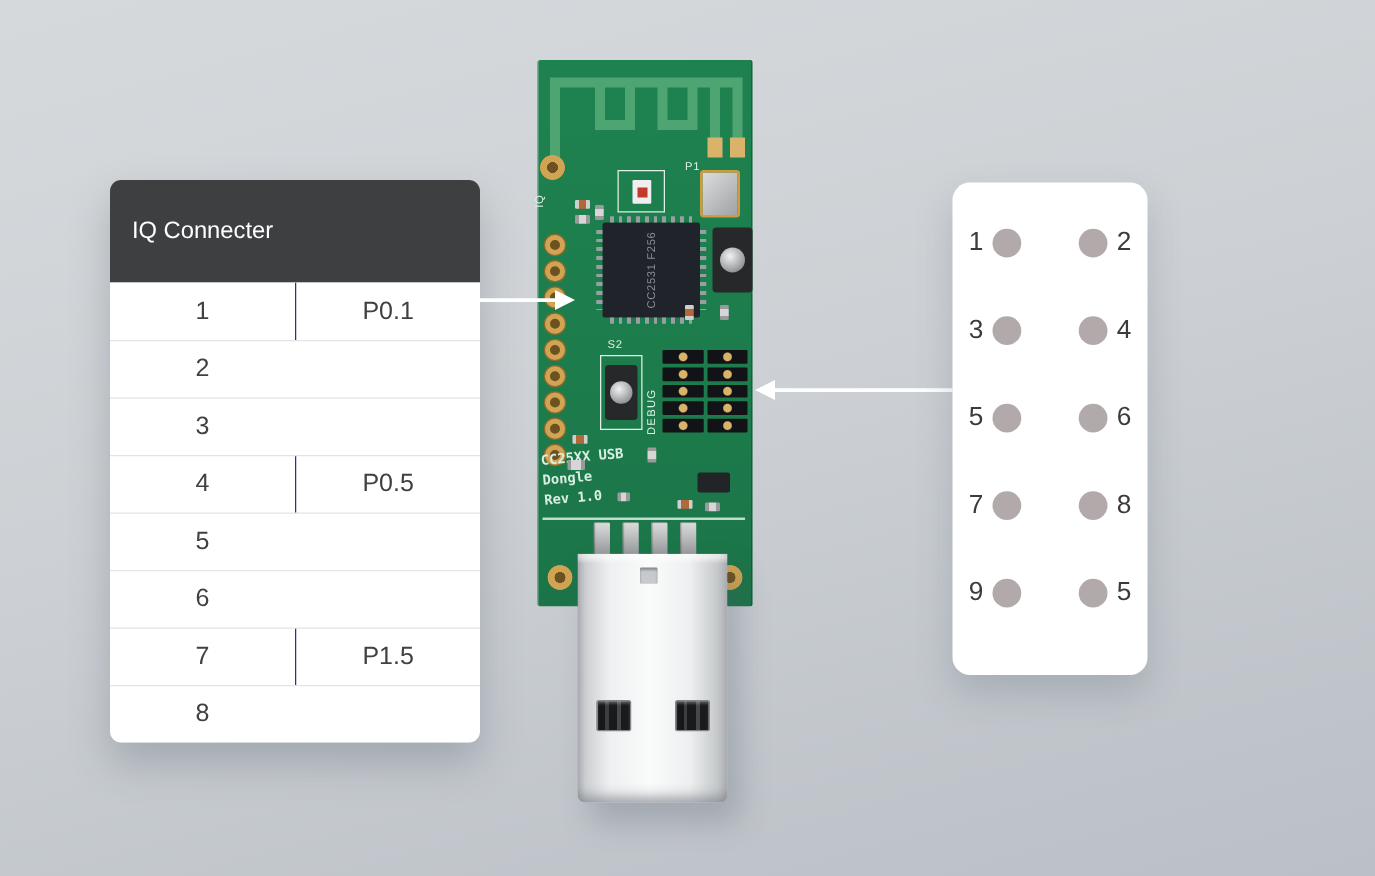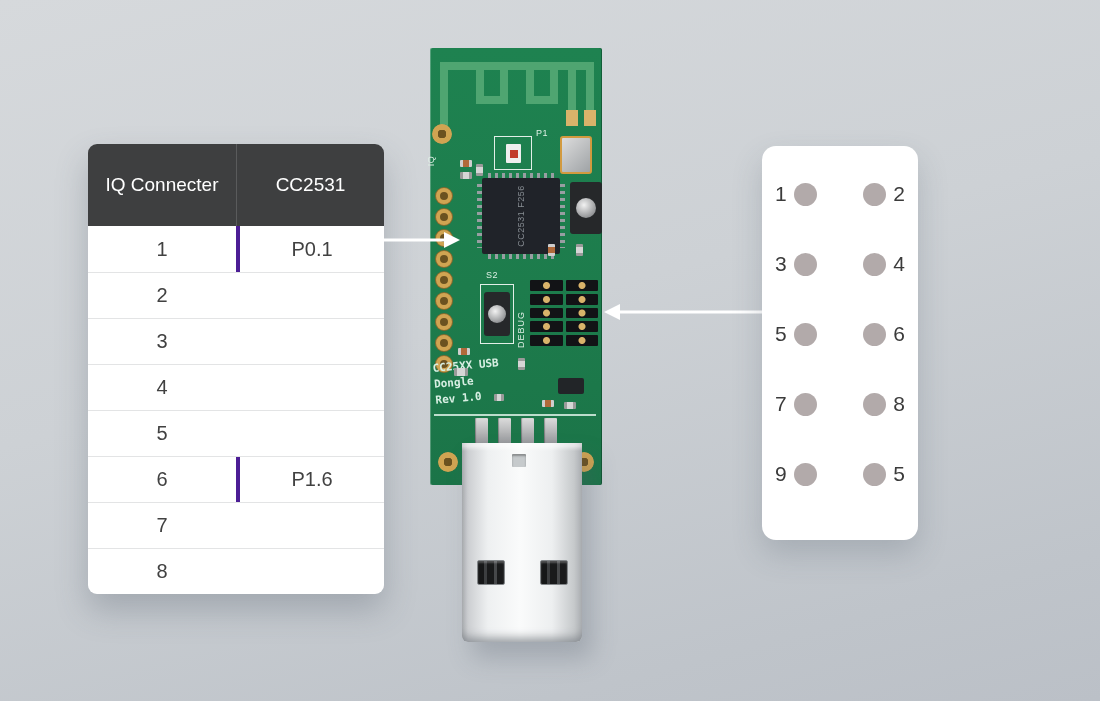--- a/index.html
+++ b/index.html
@@ -29,21 +29,21 @@
     background:#ffffff; border-radius:0 0 9px 9px; overflow:hidden;
   }
   .tr {
     display:grid; grid-template-columns:1fr 1fr; height:46px;
   }
   .tr + .tr { border-top:1px solid #e3e4e5; }
   .td {
     display:flex; align-items:center; justify-content:center;
     font-size:20px; color:#414141;
   }
-  .td + .td { border-left:4px solid #4c1d95; }
+  .td + .td { border-left:1px solid #4c1d95; }
 
   
   .pcb {
     position:absolute; left:430px; top:48px; width:172px; height:437px;
     background:linear-gradient(180deg,#1e8250 0%, #1d7c4c 55%, #1b7448 100%);
     border-radius:2px; box-shadow:1px 0 0 rgba(255,255,255,.25) inset, -1px 0 0 rgba(0,40,20,.4) inset;
   }
   .pcb * { position:absolute; }
   .antenna-svg { left:2px; top:4px; }
   .hole-col { left:6px; top:140px; width:16px; display:flex; flex-direction:column; gap:5px; position:absolute; }
@@ -51,21 +51,21 @@
     position:static; width:16px; height:16px; border-radius:50%;
     background:#6b5220; border:4px solid #d0a452; box-shadow:0 0 0 1px #8a6a2d;
   }
   .mount { width:20px; height:20px; border-radius:50%;
     background:radial-gradient(circle, #6b5220 0 30%, #d0a452 32% 70%, #8a6a2d 72% 100%); }
   .mount-tl { left:2px; top:76px; }
   .mount-bl { left:8px; top:404px; }
   .mount-br { left:144px; top:404px; }
   .silk-label { color:#dff0e6; font-size:9px; letter-spacing:.5px; }
   .iq-label { left:-4px; top:108px; transform:rotate(-90deg); }
-  .p1-label { left:106px; top:80px; }
+  .p1-label { left:118px; top:80px; }
   .led-box { left:64px; top:88px; width:38px; height:34px; border:1px solid #e2efe8; }
   .led-box .led { left:11px; top:7px; width:15px; height:19px; background:#efefef; border-radius:1px; }
   .led-box .led-core { left:15px; top:13px; width:8px; height:8px; background:#c23a2b; }
   .crystal { left:130px; top:88px; width:32px; height:38px; border:2px solid #d29a3f;
     background:linear-gradient(135deg,#dcdcdc,#9fa3a6); border-radius:3px; }
   .chip { left:52px; top:130px; width:78px; height:76px; background:#202329; border-radius:2px; }
   .chip .pins-h { left:6px; right:6px; height:5px;
     background:repeating-linear-gradient(90deg,#989ea2 0 3px,transparent 3px 7px); }
   .chip .pins-top { top:-5px; } .chip .pins-bottom { bottom:-5px; }
   .chip .pins-v { top:6px; bottom:6px; width:5px;
@@ -135,45 +135,45 @@
   .pin-num { font-size:21px; color:#3b3b3b; }
 </style>
 </head>
 <body>
 
 <div class="scene">
 
   <div class="pin-table">
     <div class="pin-table-header">
       <div class="th">IQ Connecter</div>
-      <div class="th">CC2531</div>
     </div>
     <div class="pin-table-body">
       <div class="tr">
           <div class="td">1</div>
           <div class="td">P0.1</div>
         </div>
       <div class="tr">
           <div class="td">2</div>
         </div>
       <div class="tr">
           <div class="td">3</div>
         </div>
       <div class="tr">
           <div class="td">4</div>
+          <div class="td">P0.5</div>
         </div>
       <div class="tr">
           <div class="td">5</div>
         </div>
       <div class="tr">
           <div class="td">6</div>
-          <div class="td">P1.6</div>
         </div>
       <div class="tr">
           <div class="td">7</div>
+          <div class="td">P1.5</div>
         </div>
       <div class="tr">
           <div class="td">8</div>
         </div>
     </div>
   </div>
 
   <div class="pcb">
     <svg class="antenna-svg" width="168" height="78" viewBox="0 0 168 78">
       <path d="M12 74 V14 H158 V62 M140 14 V62 M48 14 V48 H72 V14 M98 14 V48 H122 V14" fill="none" stroke="#4fa571" stroke-width="8"></path>

